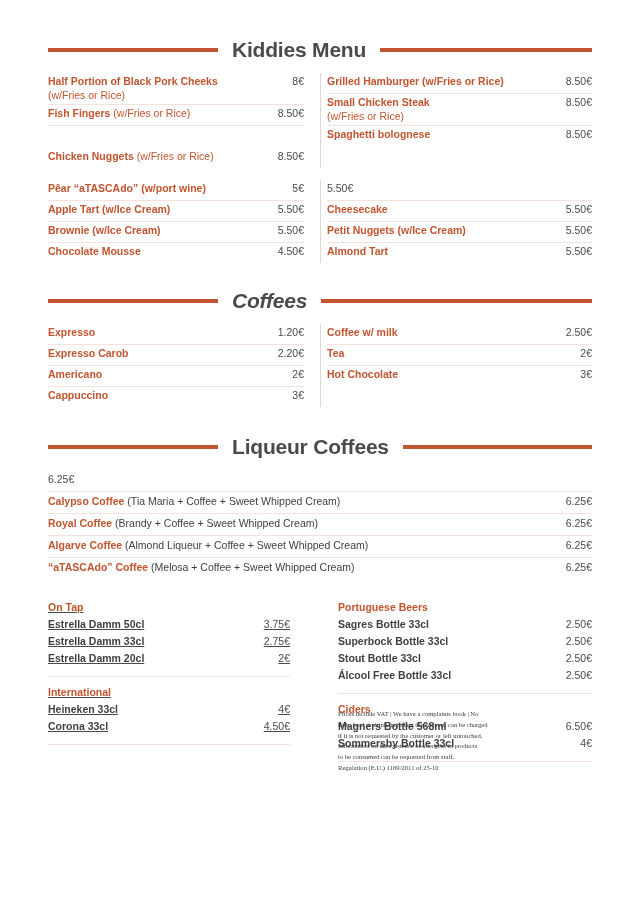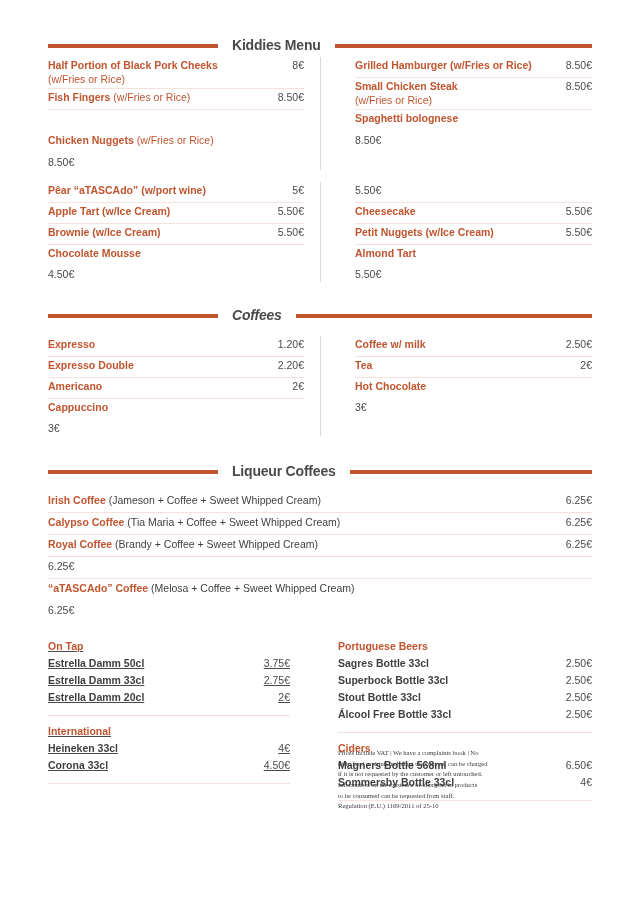--- a/index.html
+++ b/index.html
@@ -31,50 +31,50 @@
     width: 100%;
   }
   .section-head .rule {
     flex: 1 1 auto;
     height: 4px;
     background: #c0552f;
   }
   .section-head .rule.short { flex: 0 0 auto; width: 170px; }
   .section-title {
     flex: 0 0 auto;
-    font-size: 14px;
+    font-size: 21px;
     font-weight: bold;
     color: #4a4a4a;
     letter-spacing: -0.2px;
     white-space: nowrap;
     line-height: 1.1;
   }
 
   
   .cols {
     display: flex;
     width: 100%;
   }
   .col {
     width: 50%;
     box-sizing: border-box;
   }
   .col.left  { padding-right: 16px; }
-  .col.right { padding-left: 34px; border-left: 1px solid #ddd9d7; }
+  .col.right { padding-left: 6px; border-left: 1px solid #ddd9d7; }
 
   .row {
     display: flex;
     align-items: flex-start;
     justify-content: space-between;
     gap: 8px;
     border-bottom: 1px solid #f4e2dc;
     padding: 2px 0 2px 0;
     min-height: 16px;
   }
-  .row.last { border-bottom: none; flex-direction: column; }
+  .row.last { border-bottom: none; }
   .row.blank { border-bottom: none; visibility: hidden; }
 
   .item-name {
     font-size: 10.5px;
     font-weight: bold;
     color: #c0552f;
     line-height: 1.28;
   }
   .item-name .sub {
     font-weight: normal;
@@ -139,21 +139,21 @@
 </head>
 <body>
 
 <div class="page">
   <div id="content">
       <div class="section-head" style="margin-top: 38px;">
         <div class="rule short"></div>
         <div class="section-title">Kiddies Menu</div>
         <div class="rule"></div>
       </div>
-      <div class="cols" style="margin-top: 4px;">
+      <div class="cols" style="margin-top: 12px;">
         <div class="col left">
           <div class="row">
             <div class="item-name">Half Portion of Black Pork Cheeks  <br><span class="sub">(w/Fries or Rice)</span></div>
             <div class="price">8€</div>
           </div>
           <div class="row">
             <div class="item-name">Fish Fingers  <span class="sub">(w/Fries or Rice)</span></div>
             <div class="price">8.50€</div>
           </div>
           <div class="row blank">&nbsp;</div>
@@ -219,21 +219,21 @@
         <div class="section-title">Coffees</div>
         <div class="rule"></div>
       </div>
       <div class="cols" style="margin-top: 12px;">
         <div class="col left">
           <div class="row">
             <div class="item-name">Expresso</div>
             <div class="price">1.20€</div>
           </div>
           <div class="row">
-            <div class="item-name">Expresso Double</div>
+            <div class="item-name">Expresso Carob</div>
             <div class="price">2.20€</div>
           </div>
           <div class="row">
             <div class="item-name">Americano</div>
             <div class="price">2€</div>
           </div>
           <div class="row last">
             <div class="item-name">Cappuccino</div>
             <div class="price">3€</div>
           </div>
@@ -253,32 +253,32 @@
           </div>
         </div>
       </div>
       <div class="section-head" style="margin-top: 28px; text-align: center;">
         <div class="rule short"></div>
         <div class="section-title">Liqueur Coffees</div>
         <div class="rule"></div>
       </div>
       <div class="full-rows" style="margin-top: 12px;">
         <div class="row">
-          <div class="lq-name">Irish Coffee <span class="lq-desc">(Jameson + Coffee + Sweet Whipped Cream)</span></div>
           <div class="price">6.25€</div>
         </div>
         <div class="row">
           <div class="lq-name">Calypso Coffee <span class="lq-desc">(Tia Maria + Coffee + Sweet Whipped Cream)</span></div>
           <div class="price">6.25€</div>
         </div>
         <div class="row">
           <div class="lq-name">Royal Coffee <span class="lq-desc">(Brandy + Coffee + Sweet Whipped Cream)</span></div>
           <div class="price">6.25€</div>
         </div>
         <div class="row">
+          <div class="lq-name">Algarve Coffee <span class="lq-desc">(Almond Liqueur + Coffee + Sweet Whipped Cream)</span></div>
           <div class="price">6.25€</div>
         </div>
         <div class="row last">
           <div class="lq-name">“aTASCAdo” Coffee <span class="lq-desc">(Melosa + Coffee + Sweet Whipped Cream)</span></div>
           <div class="price">6.25€</div>
         </div>
       </div>
       <div class="beers-cols" style="margin-top: 22px;">
         <div class="beers-col left">
           <div class="beer-sub">On Tap</div>

